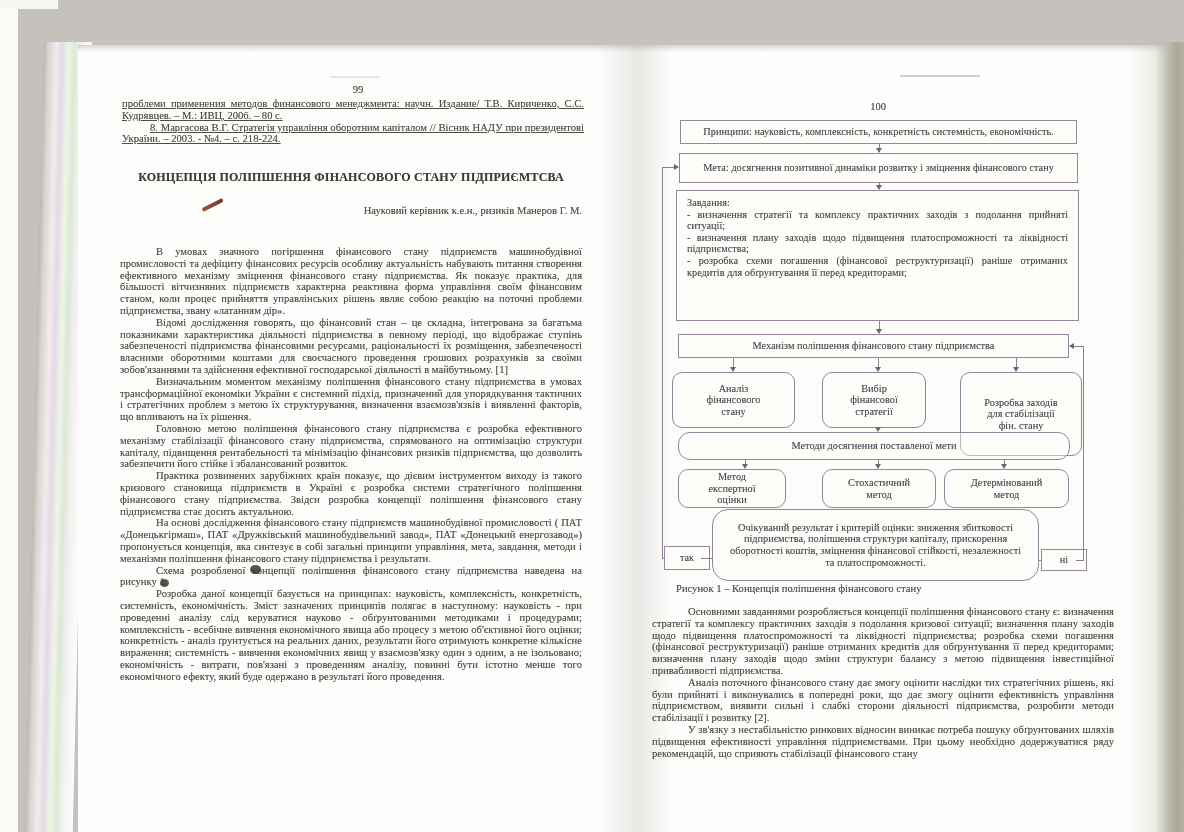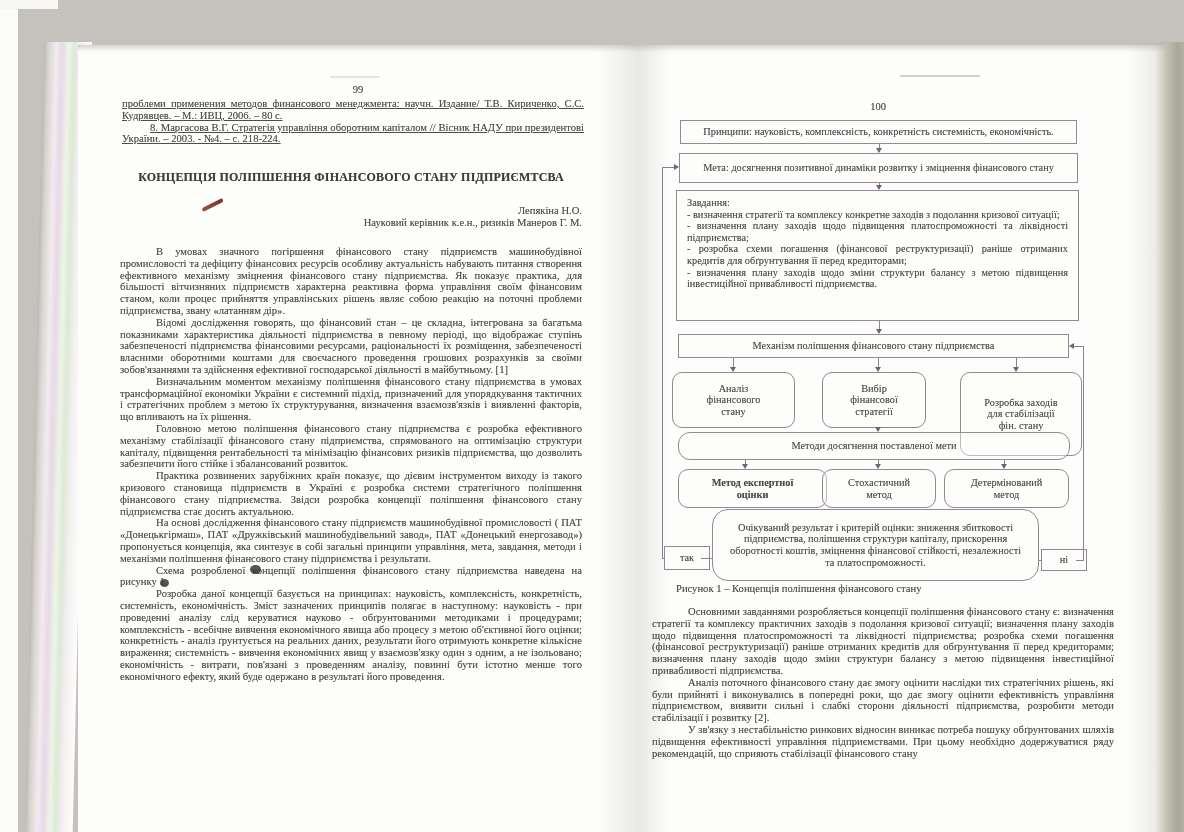--- a/index.html
+++ b/index.html
@@ -69,21 +69,20 @@
 <div class="block refs ink" style="left:122px; top:98px; width:462px;text-decoration:underline;">
   <p class="noindent">проблеми применения методов финансового менеджмента: научн. Издание/ Т.В. Кириченко, С.С. Кудрявцев. – М.: ИВЦ, 2006. – 80 с.</p>
   <p class="small-indent">8. Маргасова В.Г. Стратегія управління оборотним капіталом // Вісник НАДУ при президентові України. – 2003. - №4. – с. 218-224.</p>
 </div>
 
 <div class="title" style="left:120px; top:170px; width:462px;">КОНЦЕПЦІЯ ПОЛІПШЕННЯ ФІНАНСОВОГО СТАНУ ПІДПРИЄМТСВА</div>
 
 <div class="pen-mark"></div>
 
 <div class="authors ink" style="left:120px; top:205px; width:462px;">
-  <div>Лепякіна Н.О.</div>
   <div>Науковий керівник к.е.н., ризиків Манеров Г. М.</div>
 </div>
 
 <div class="block ink" style="left:120px; top:246px; width:462px;">
   <p>В умовах значного погіршення фінансового стану підприємств машинобудівної промисловості та дефіциту фінансових ресурсів особливу актуальність набувають питання створення ефективного механізму зміцнення фінансового стану підприємства. Як показує практика, для більшості вітчизняних підприємств характерна реактивна форма управління своїм фінансовим станом, коли процес прийняття управлінських рішень являє собою реакцію на поточні проблеми підприємства, звану «латанням дір».</p>
   <p>Відомі дослідження говорять, що фінансовий стан – це складна, інтегрована за багатьма показниками характеристика діяльності підприємства в певному періоді, що відображає ступінь забезпеченості підприємства фінансовими ресурсами, раціональності їх розміщення, забезпеченості власними оборотними коштами для своєчасного проведення грошових розрахунків за своїми зобов'язаннями та здійснення ефективної господарської діяльності в майбутньому. [1]</p>
   <p>Визначальним моментом механізму поліпшення фінансового стану підприємства в умовах трансформаційної економіки України є системний підхід, призначений для упорядкування тактичних і стратегічних проблем з метою їх структурування, визначення взаємозв'язків і виявленні факторів, що впливають на їх рішення.</p>
   <p>Головною метою поліпшення фінансового стану підприємства є розробка ефективного механізму стабілізації фінансового стану підприємства, спрямованого на оптимізацію структури капіталу, підвищення рентабельності та мінімізацію фінансових ризиків підприємства, що дозволить забезпечити його стійке і збалансований розвиток.</p>
   <p>Практика розвинених зарубіжних країн показує, що дієвим інструментом виходу із такого кризового становища підприємств в Україні є розробка системи стратегічного поліпшення фінансового стану підприємства. Звідси розробка концепції поліпшення фінансового стану підприємства стає досить актуальною.</p>
   <p>На основі дослідження фінансового стану підприємств машинобудівної промисловості ( ПАТ «Донецькгірмаш», ПАТ «Дружківський машинобудівельний завод», ПАТ «Донецький енергозавод») пропонується концепція, яка синтезує в собі загальні принципи управління, мета, завдання, методи і механізми поліпшення фінансового стану підприємства і результати.</p>
@@ -95,35 +94,34 @@
 <div class="ink-blot" style="left:160px; top:579px; width:9px; height:8px;"></div>
 
 <div class="pageno ink" style="left:848px; top:101px; width:60px;">100</div>
 
 <div class="fbox center" style="left:680px; top:120px; width:397px; height:24px;">Принципи: науковість, комплексність, конкретність системність, економічність.</div>
 
 <div class="fbox center" style="left:679px; top:153px; width:399px; height:30px;">Мета: досягнення позитивної динаміки розвитку і зміцнення фінансового стану</div>
 
 <div class="fbox tasks" style="left:676px; top:190px; width:403px; height:131px;">
   <div>Завдання:</div>
-  <div>- визначення стратегії та комплексу конкретне заходів з подолання кризової ситуації;</div>
+  <div>- визначення стратегії та комплексу практичних заходів з подолання прийняті ситуації;</div>
   <div>- визначення плану заходів щодо підвищення платоспроможності та ліквідності підприємства;</div>
   <div>- розробка схеми погашення (фінансової реструктуризації) раніше отриманих кредитів для обґрунтування її перед кредиторами;</div>
-  <div>- визначення плану заходів щодо зміни структури балансу з метою підвищення інвестиційної привабливості підприємства.</div>
 </div>
 
 <div class="fbox center" style="left:678px; top:334px; width:391px; height:24px;">Механізм поліпшення фінансового стану підприємства</div>
 
 <div class="fbox center round" style="left:672px; top:372px; width:123px; height:56px;">Аналіз фінансового стану</div>
 <div class="fbox center round" style="left:822px; top:372px; width:104px; height:56px;">Вибір фінансової стратегії</div>
 <div class="fbox center round" style="left:960px; top:372px; width:122px; height:84px;">Розробка заходів для стабілізації фін. стану</div>
 
 <div class="fbox center" style="left:678px; top:432px; width:392px; height:28px;border-radius:12px;">Методи досягнення поставленої мети</div>
 
-<div class="fbox center round" style="left:678px; top:469px; width:149px; height:39px;font-weight:bold;">Метод експертної оцінки</div>
+<div class="fbox center round" style="left:678px; top:469px; width:108px; height:39px;">Метод експертної оцінки</div>
 <div class="fbox center round" style="left:822px; top:469px; width:114px; height:39px;">Стохастичний метод</div>
 <div class="fbox center round" style="left:944px; top:469px; width:125px; height:39px;">Детермінований метод</div>
 
 <div class="fbox center round-lg" style="left:712px; top:509px; width:327px; height:72px; padding:4px 14px;">Очікуваний результат і критерій оцінки: зниження збитковості підприємства, поліпшення структури капіталу, прискорення оборотності коштів, зміцнення фінансової стійкості, незалежності та платоспроможності.</div>
 
 <div class="fbox center" style="left:664px; top:546px; width:37px; height:24px;">так</div>
 <div class="fbox center" style="left:1041px; top:549px; width:35px; height:22px;">ні</div>
 
 <div class="fline" style="left:879px; top:144px; width:1px; height:5px;"></div>
 <div class="arr down" style="left:876px; top:148px;"></div>

